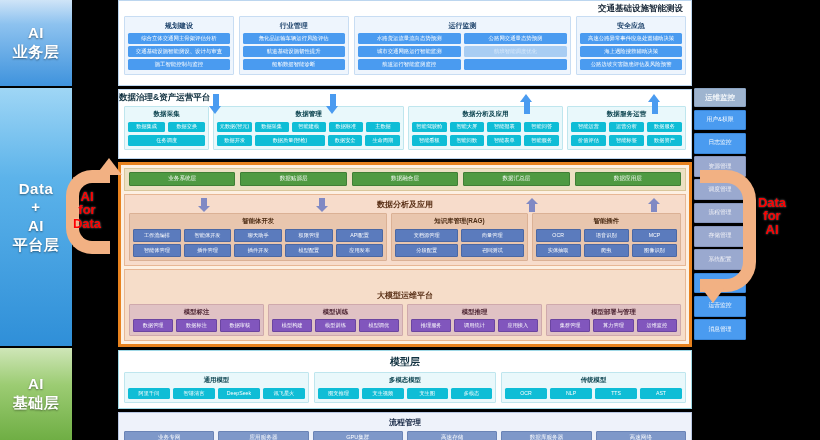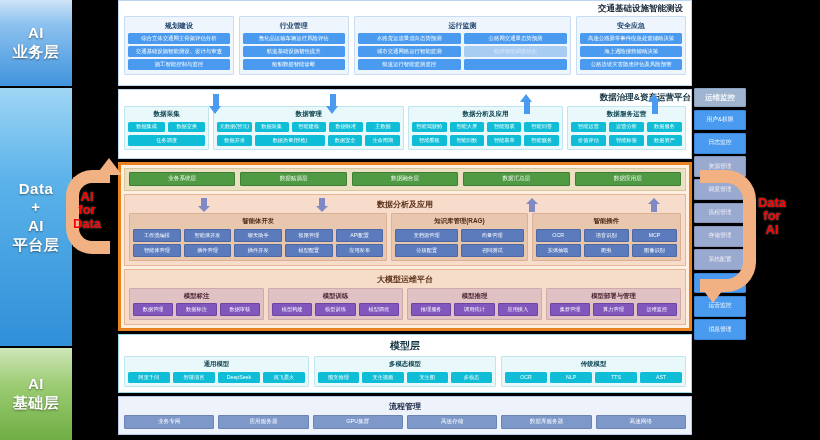--- a/index.html
+++ b/index.html
@@ -53,21 +53,21 @@
     flex: 1; text-align: center; font-size: 5.4px; color: #fff;
     background: #4a9bf0; border-radius: 1.5px; padding: 2.6px 1px;
     line-height: 1; white-space: nowrap; overflow: hidden;
   }
   .chip.ghost { background: #a8cdf3; color: #d6e8fb; }
   .chip.blank { background: #4a9bf0; }
 
   
   .gov-panel { margin-top: 3px; padding: 3px 5px 5px; height: 70px; position: relative; }
   .gov-title {
-    position: absolute; left: 0; right: 0; top: 2px; text-align: right;
+    position: absolute; left: 0; right: 0; top: 2px; text-align: left;
     font-size: 8.5px; font-weight: bold; color: #10303f;
   }
   .gov-cols { display: flex; gap: 4px; margin-top: 13px; }
   .gov-col {
     background: #e9f8fb; border: 1px solid #bfe6ee;
     padding: 2px 3px 3px; border-radius: 1px;
   }
   .gov-col.c1 { flex: 1.08; }
   .gov-col.c2 { flex: 2.55; }
   .gov-col.c3 { flex: 2.05; }
@@ -113,21 +113,21 @@
   .ag-col-h { text-align: center; font-size: 6.4px; font-weight: bold; color: #4a2a12; padding: 1px 0 2.5px; }
   .ag-rows { display: flex; flex-direction: column; gap: 2.5px; }
   .ag-row { display: flex; gap: 3px; }
   .bchip {
     flex: 1; text-align: center; font-size: 5.2px; color: #fff;
     background: #5b7bbd; border: 1px solid #4b68a4; border-radius: 1px;
     padding: 2.8px 1px; line-height: 1; white-space: nowrap; overflow: hidden;
   }
 
   .band-mlops { background: #f6ddc9; border: 1px solid #e7b795; padding: 3px 4px 4px; }
-  .band-mlops .band-title { color: #5a3017; }
+  .band-mlops .band-title { color: #5a3017; margin-top: 16px; }
   .ml-cols { display: flex; gap: 4px; }
   .ml-col { flex: 1; background: #e0c2c4; border: 1px solid #cfa9ac; padding: 2px 3px 3px; border-radius: 1px; }
   .ml-col-h { text-align: center; font-size: 6.4px; font-weight: bold; color: #4a2230; padding: 1px 0 2.5px; }
   .ml-row { display: flex; gap: 3px; }
   .pchip {
     flex: 1; text-align: center; font-size: 5.2px; color: #fff;
     background: #8156bd; border: 1px solid #6b45a0; border-radius: 1px;
     padding: 2.8px 1px; line-height: 1; white-space: nowrap; overflow: hidden;
   }
 

